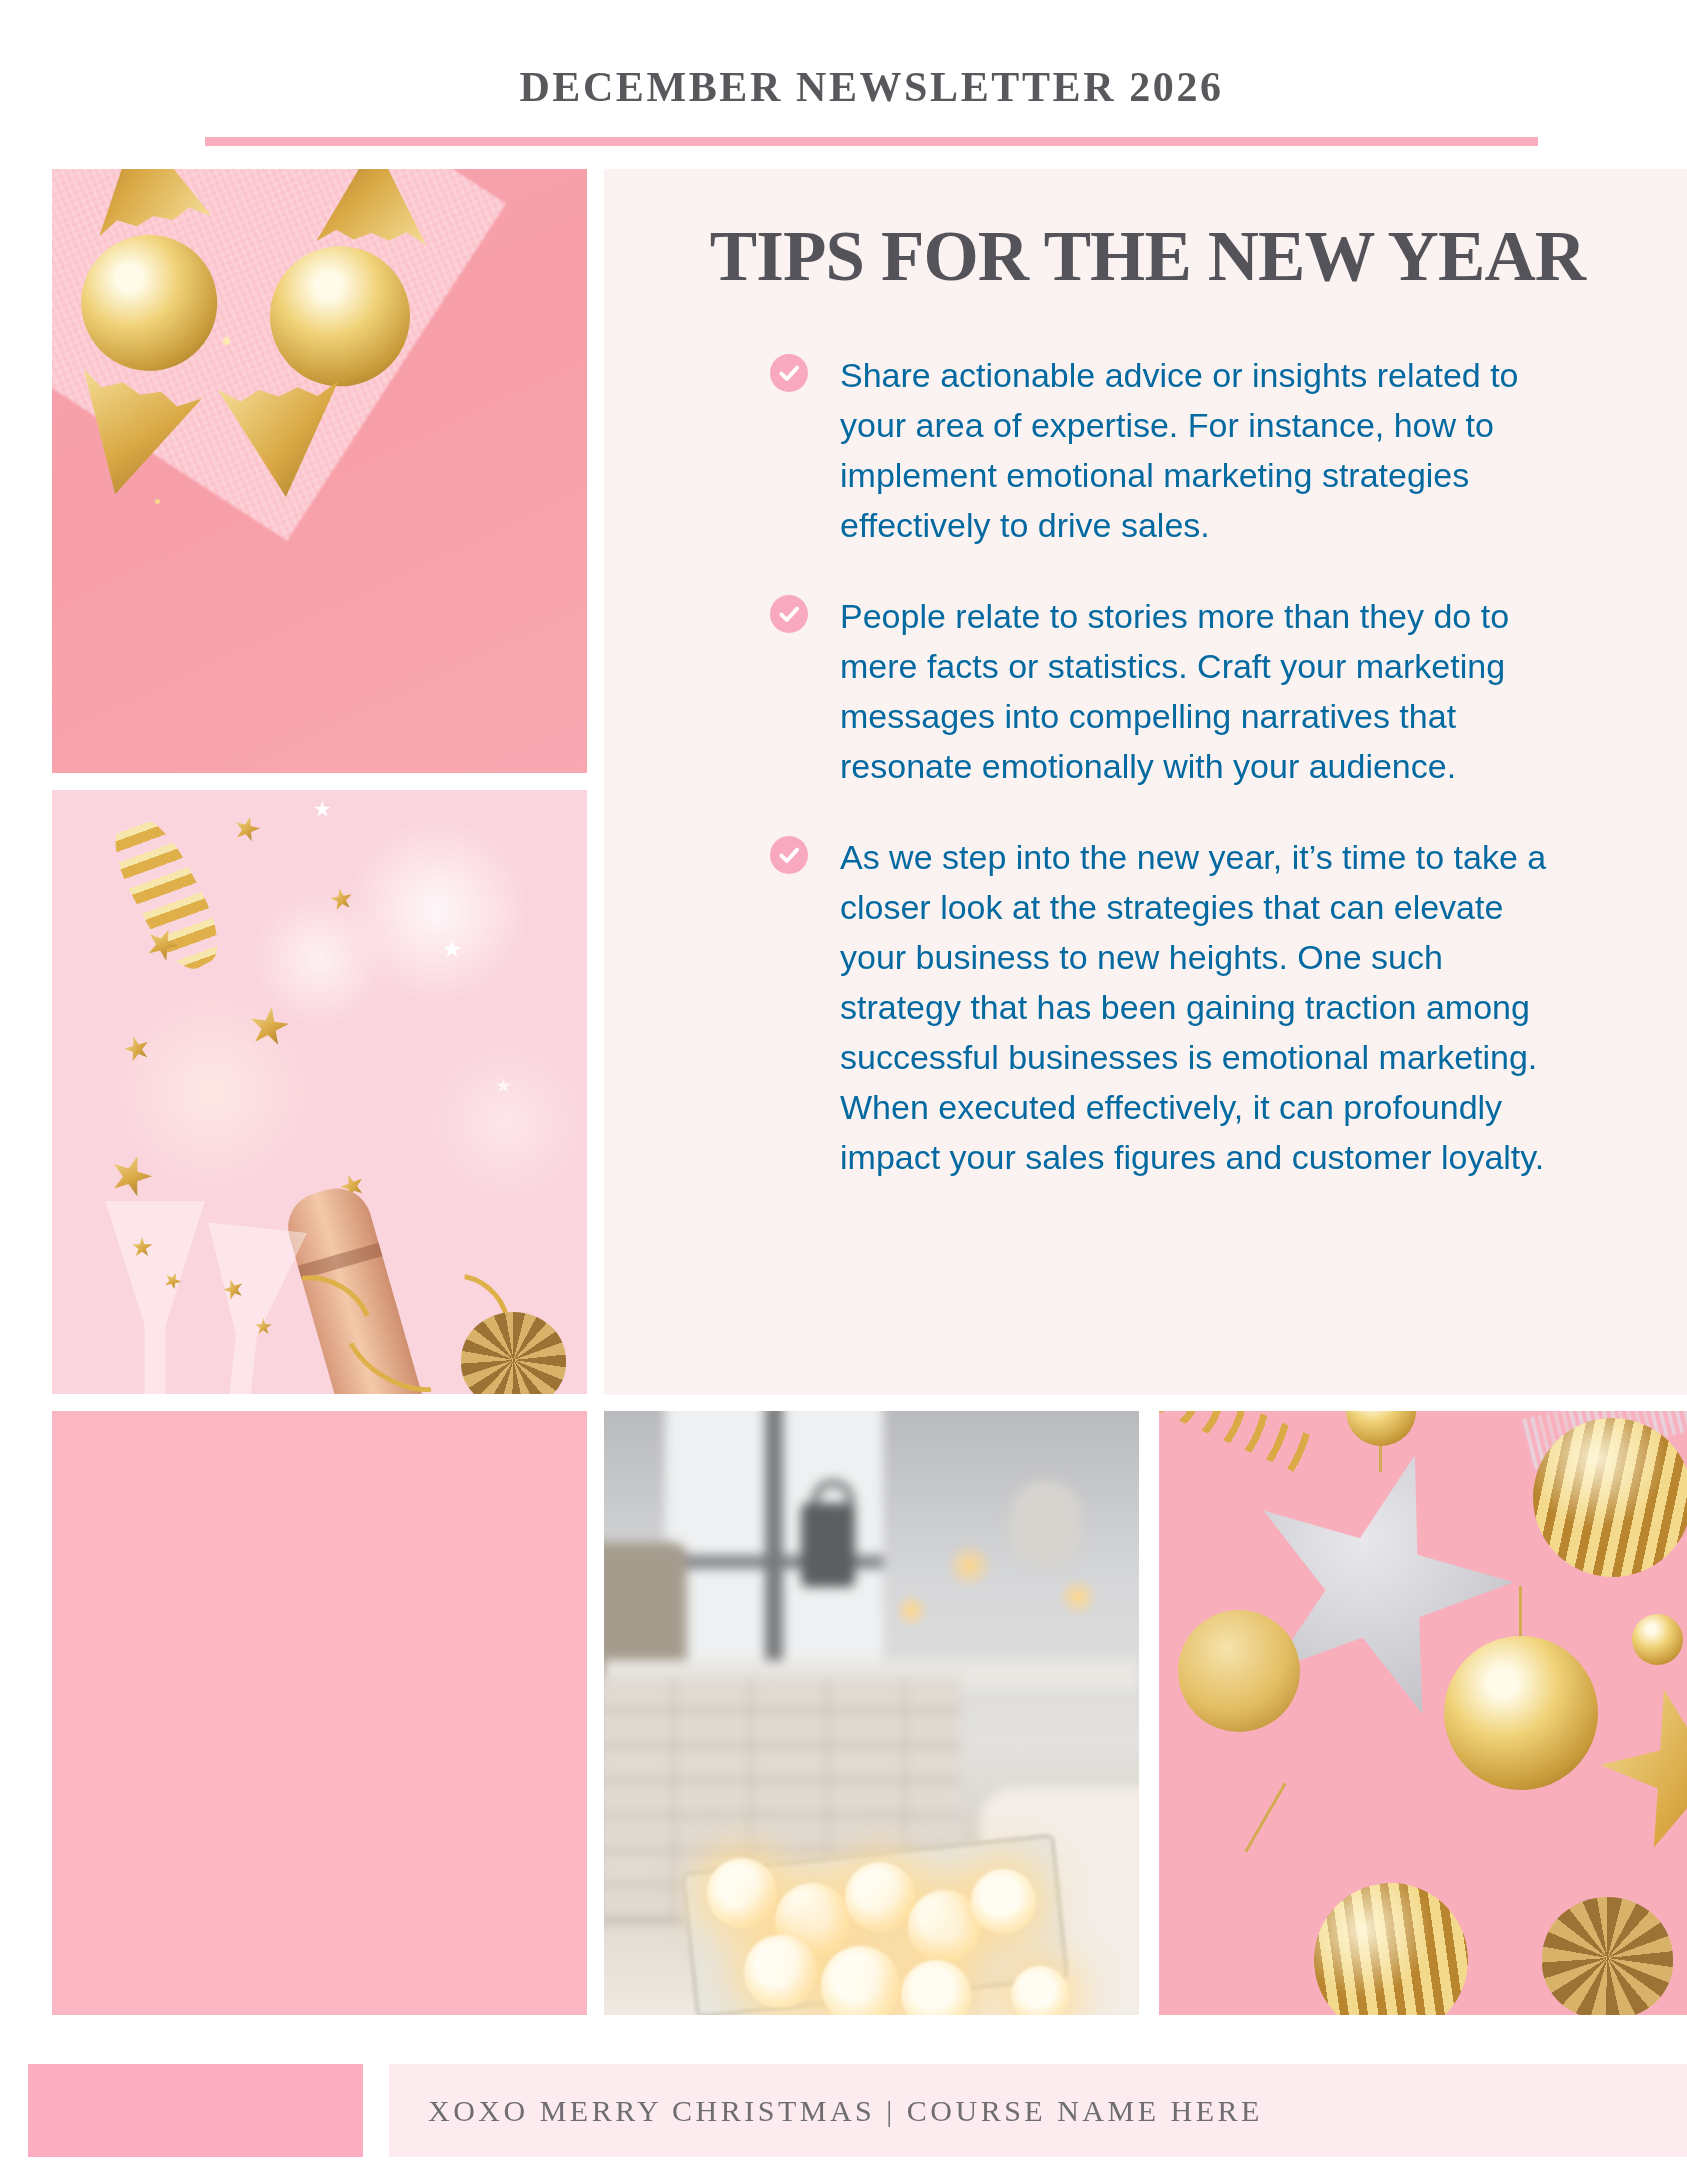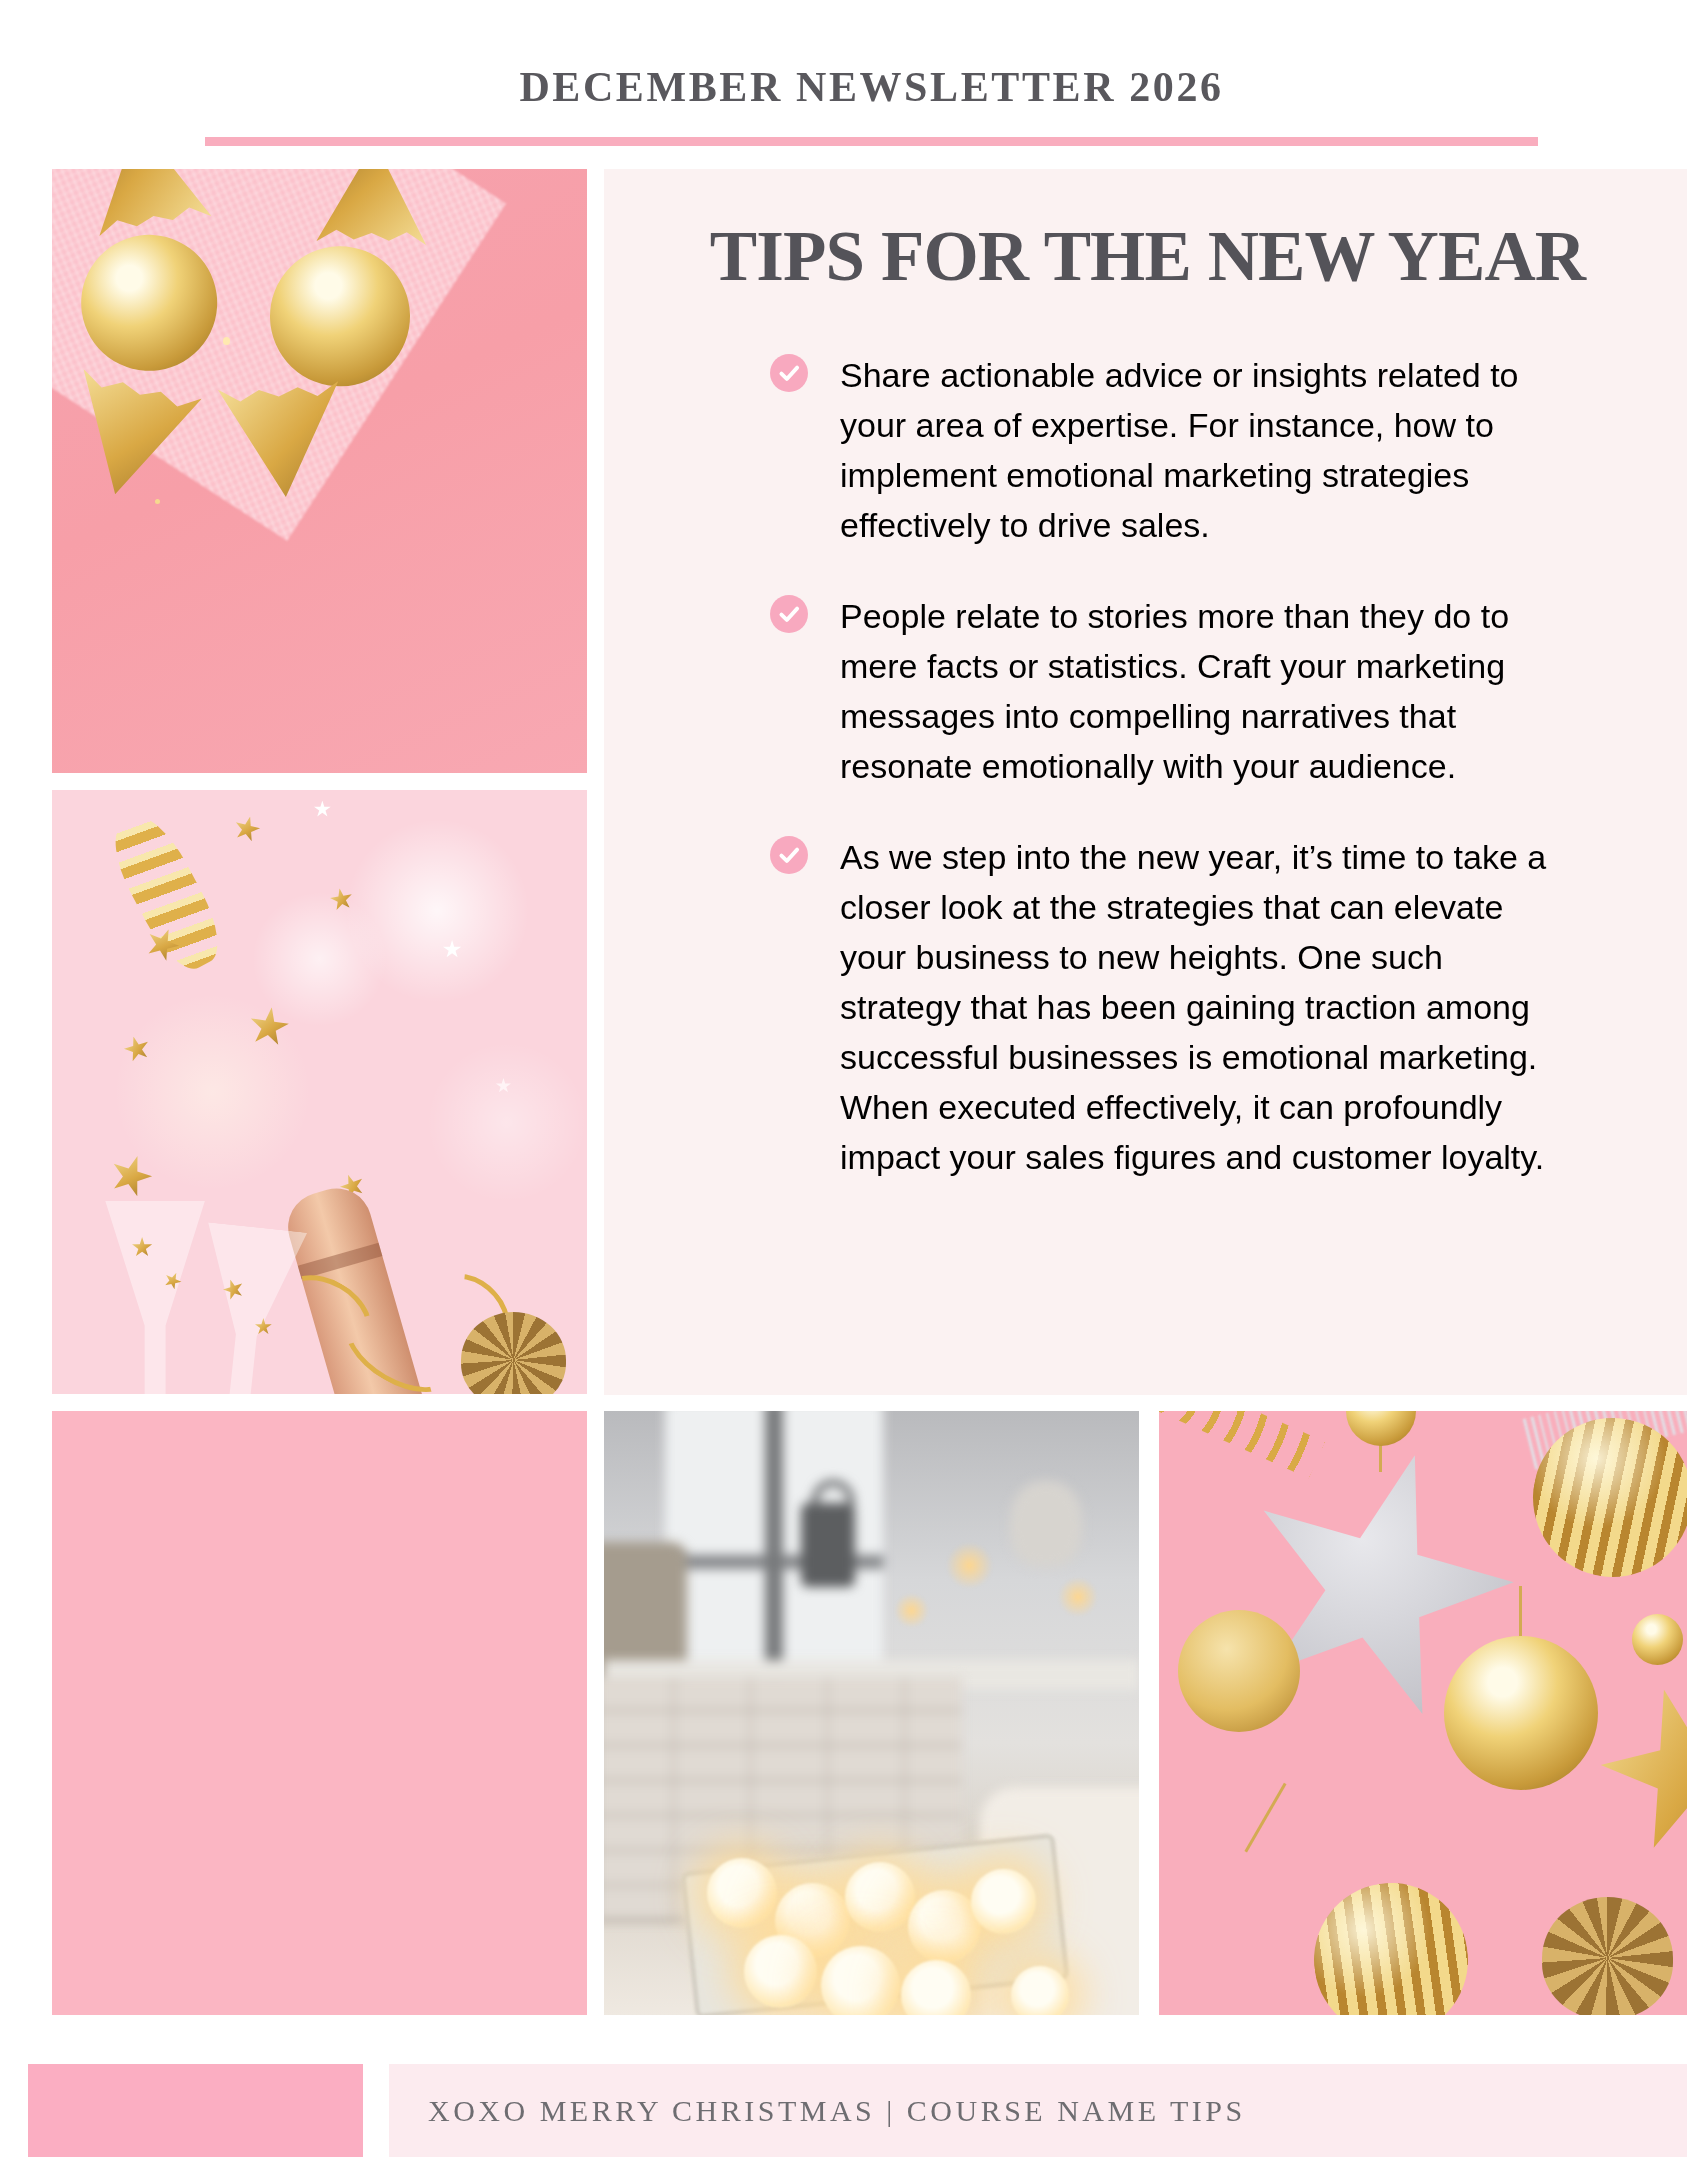--- a/index.html
+++ b/index.html
@@ -33,21 +33,21 @@
            background:#fbf2f2; padding:51px 37px 0 37px; }
   .panel-title { font-family:"Liberation Serif", serif; font-weight:700; font-size:71px;
                  line-height:1.04; letter-spacing:-0.9px; color:#545359; text-align:center; white-space:nowrap; }
   .panel-subtitle { font-family:"Liberation Serif", serif; font-weight:400; font-size:54px;
                     line-height:1.1; color:#7b7980; text-align:center; margin-top:12.2px; white-space:nowrap; }
   .bullets { margin:56px 0 0 129px; width:812px; }
   .bullet { display:flex; align-items:flex-start; gap:32px; margin-bottom:41px; }
   .check { flex:0 0 auto; width:38px; height:38px; border-radius:50%; background:#f8a9bf;
            display:flex; align-items:center; justify-content:center; margin-top:4.4px; }
   .check svg { width:26px; height:26px; }
-  .bullet p { font-size:34px; line-height:50px; color:#000000; width:725px; }
+  .bullet p { font-size:34px; line-height:50px; color:#0369a1; width:725px; }
 
   
   .footer-block { position:absolute; left:0; top:2064px; width:335px; height:93px; background:#fbaec2; }
   .footer-bar { position:absolute; left:361px; top:2064px; width:1327px; height:93px; background:#fcebef;
                 display:flex; align-items:center; }
   .footer-text { font-family:"Liberation Serif", serif; font-size:30px; letter-spacing:3.5px;
                  color:#6e6d71; padding-left:39px; white-space:nowrap; }
 
   
   .abs { position:absolute; }
@@ -230,17 +230,17 @@
     <div class="abs gold-ball" style="left:285px; top:225px; width:154px; height:154px;"></div>
     <div class="abs star5 gold-fill" style="left:442px; top:276px; width:166px; height:166px; transform:rotate(-14deg);"></div>
     <div class="abs gold-ball" style="left:473px; top:203px; width:51px; height:51px;"></div>
     <div class="abs ribbed" style="left:155px; top:472px; width:154px; height:154px; transform:rotate(-8deg);"></div>
     <div class="abs pinecone" style="left:383px; top:486px; width:131px; height:122px;"></div>
     <div class="abs string" style="left:105px; top:367px; height:79px; transform:rotate(30deg);"></div>
   </div>
 
   <div class="footer-block"></div>
   <div class="footer-bar">
-    <span class="footer-text">XOXO MERRY CHRISTMAS | COURSE NAME TIPS</span>
+    <span class="footer-text">XOXO MERRY CHRISTMAS | COURSE NAME HERE</span>
   </div>
 
 </div>
 
 
 </body></html>

